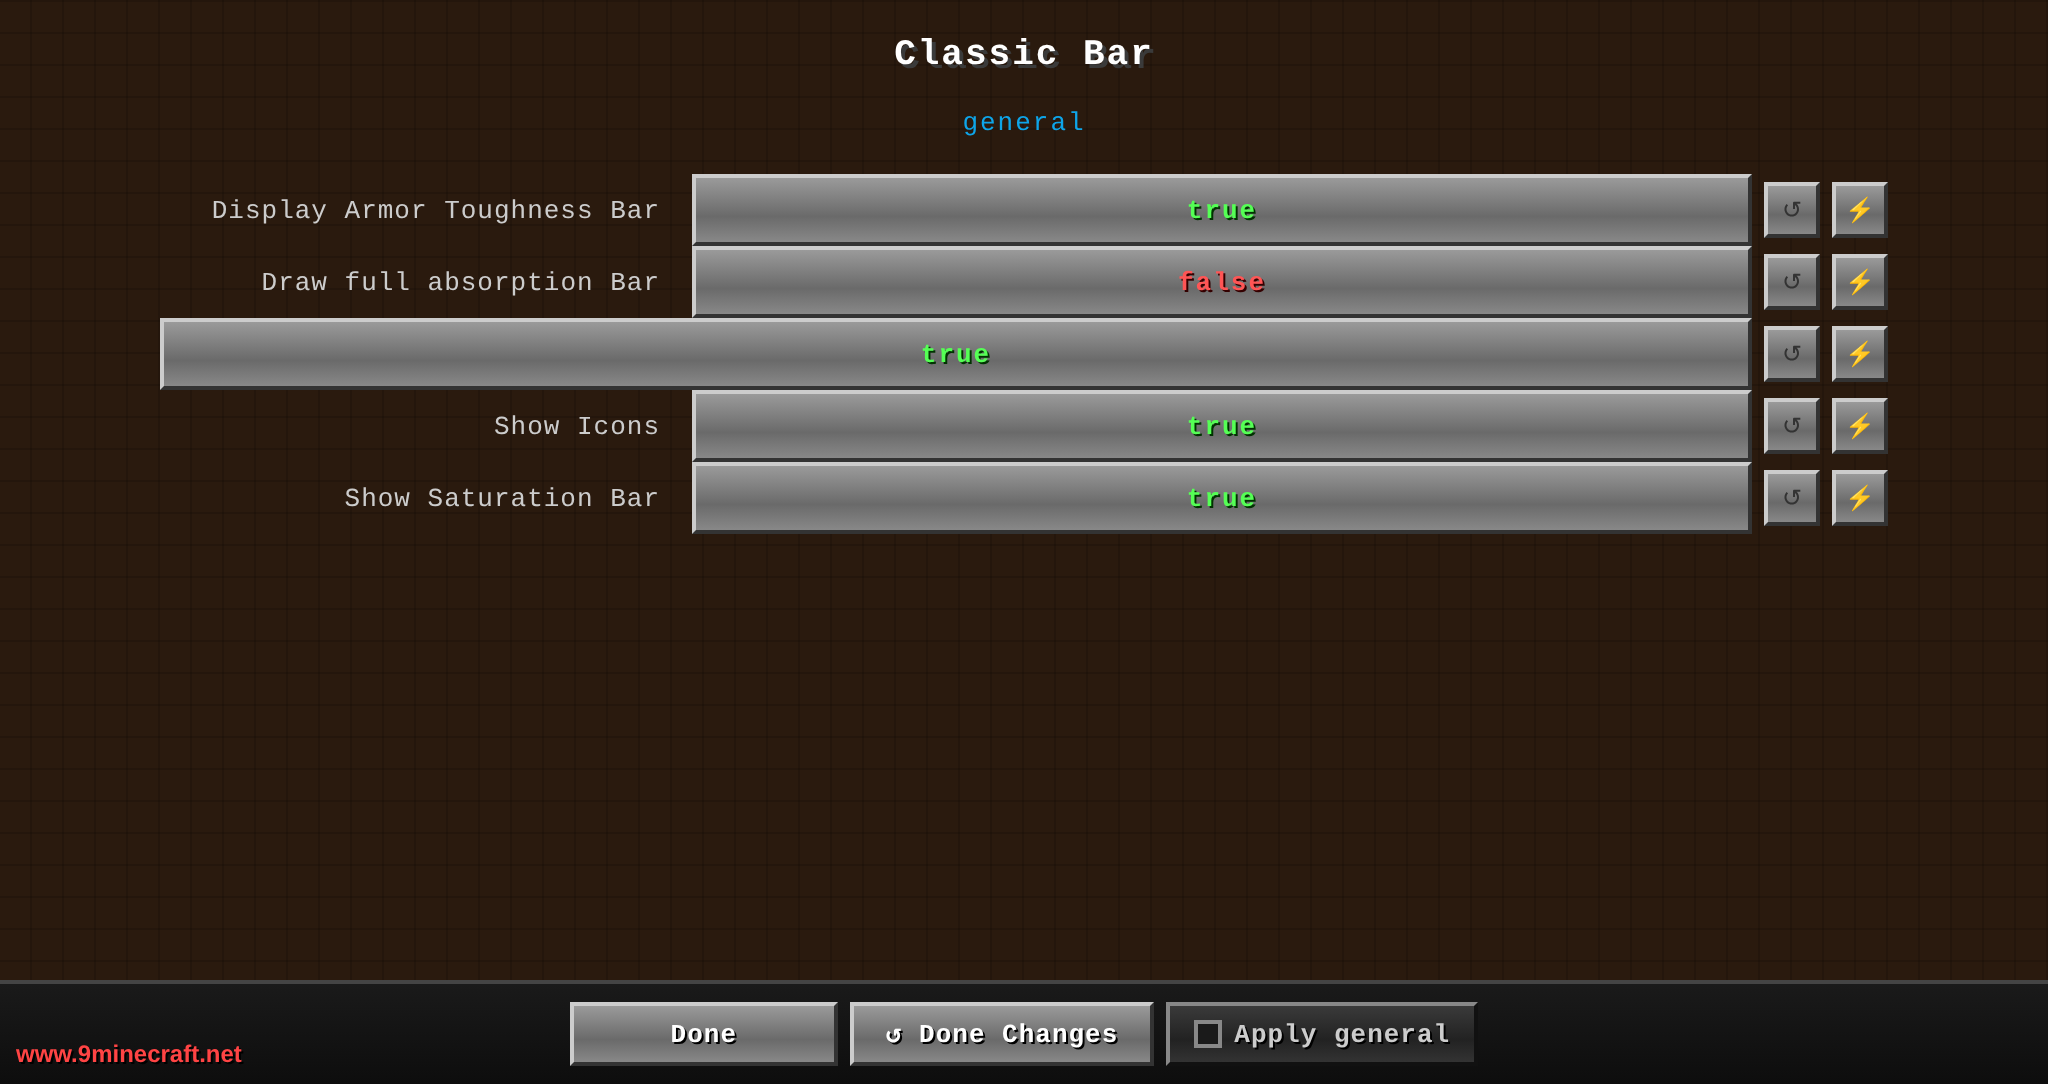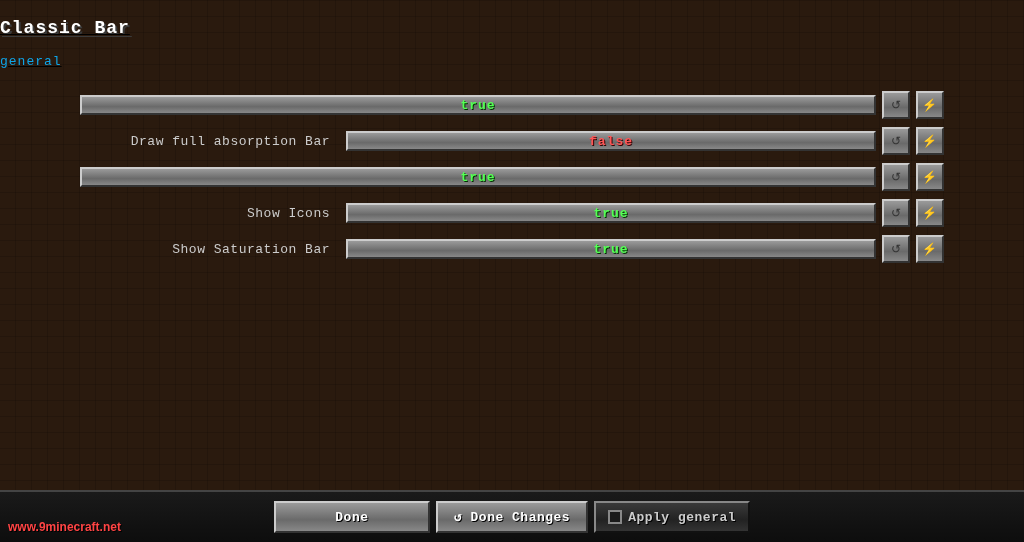--- a/index.html
+++ b/index.html
@@ -23,23 +23,22 @@
           transparent,
           transparent 15px,
           rgba(0,0,0,0.15) 15px,
           rgba(0,0,0,0.15) 16px
         );
       background-size: 16px 16px;
       background-color: #2a1a0e;
     }
 
     .title-section {
-      text-align: left;
+      text-align: center;
       padding: 18px 0 10px;
-      text-decoration: underline;
     }
 
     .title-main {
       color: #ffffff;
       font-size: 18px;
       font-weight: bold;
       text-shadow: 2px 2px #3a3a3a;
       letter-spacing: 1px;
     }
 
@@ -69,21 +68,21 @@
       font-size: 13px;
       width: 260px;
       text-align: right;
       padding-right: 10px;
       flex-shrink: 0;
       letter-spacing: 0.5px;
     }
 
     .setting-value-btn {
       flex: 1;
-      height: 20px;
+      height: 36px;
       background: linear-gradient(180deg, #9a9a9a 0%, #7a7a7a 40%, #6a6a6a 60%, #888888 100%);
       border: none;
       border-top: 2px solid #cccccc;
       border-left: 2px solid #cccccc;
       border-right: 2px solid #333333;
       border-bottom: 2px solid #333333;
       cursor: pointer;
       display: flex;
       align-items: center;
       justify-content: center;
@@ -152,21 +151,21 @@
       font-weight: bold;
       text-shadow: 1px 1px #000000;
       white-space: nowrap;
       letter-spacing: 0.5px;
       display: flex;
       align-items: center;
       gap: 4px;
     }
 
     .btn-done {
-      width: 156px;
+      width: 134px;
       justify-content: center;
     }
 
     .watermark {
       position: absolute;
       bottom: 8px;
       left: 8px;
       color: #ff4444;
       font-size: 12px;
       font-family: Arial, sans-serif;
@@ -208,20 +207,21 @@
 </head>
 <body>
 
 <div class="title-section">
   <div class="title-main">Classic Bar</div>
   <div class="title-sub">general</div>
 </div>
 
 <div class="settings-container" id="settings-rows">
 <div class="setting-row">
+      <span class="setting-label">Display Armor Toughness Bar</span>
       <button class="setting-value-btn">
         <span class="value-true">true</span>
       </button>
       <button class="icon-btn">↺</button>
       <button class="icon-btn">⚡</button>
     </div>
     <div class="setting-row">
       <span class="setting-label">Draw full absorption Bar</span>
       <button class="setting-value-btn">
         <span class="value-false">false</span>

